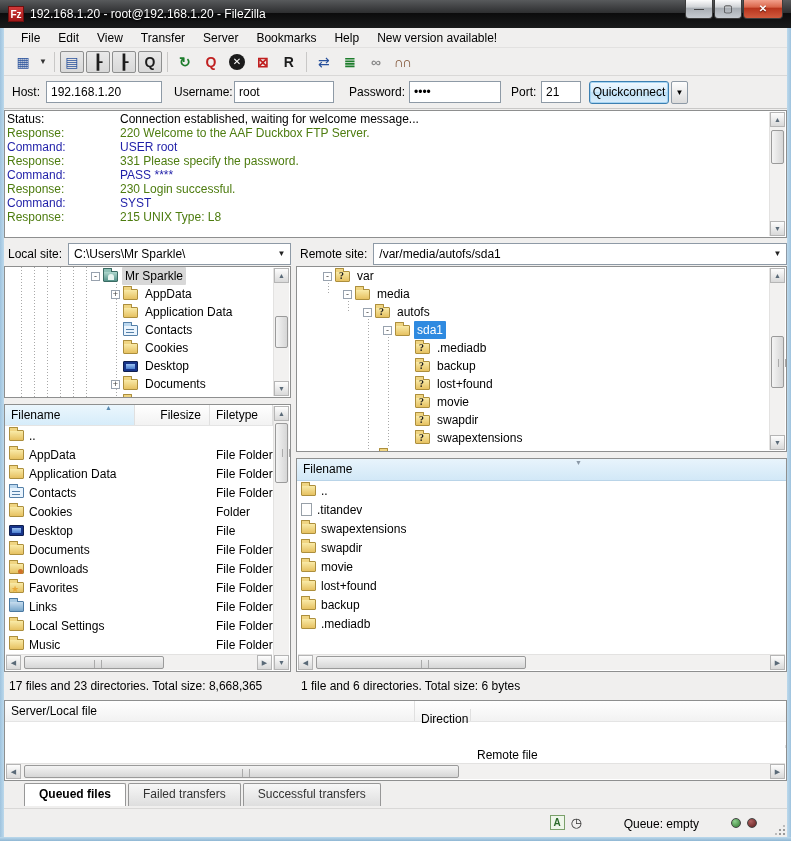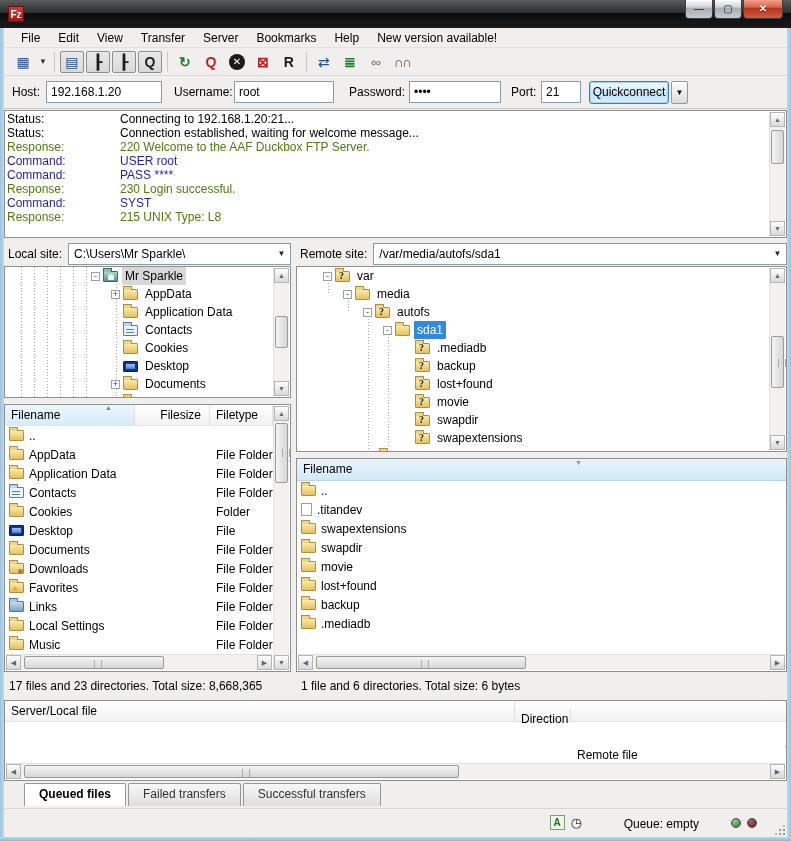--- a/index.html
+++ b/index.html
@@ -153,21 +153,21 @@
       background:linear-gradient(#e8f4fc,#d2e8f7); border-bottom:1px solid #b9d4e8; }
   .collapse-nub { position:absolute; top:-7px; left:50%; font-size:7px; color:#8a98a6; }
 
   
   .paneinfo { position:absolute; height:20px; line-height:20px; padding-left:5px; }
 
   
   .queuepane { position:absolute; left:4px; right:4px; top:700px; height:81px; background:#fff;
       border:1px solid #8e8f8f; overflow:hidden; }
   .qheader { display:flex; height:21px; border-bottom:1px solid #e4e4e4; background:linear-gradient(#ffffff,#f2f2f2); }
-  .qh1 { width:510px; } .qh2 { width:56px;margin-top:8px; } .qh3 { flex:1;margin-top:44px; }
+  .qh1 { width:410px; } .qh2 { width:56px;margin-top:8px; } .qh3 { flex:1;margin-top:44px; }
   .tabs { position:absolute; left:4px; top:783px; height:23px; display:flex; padding-left:20px; }
   .tab { padding:3px 14px 0 14px; margin-right:2px; border:1px solid #979797; border-bottom:none;
       background:linear-gradient(#f7f7f7,#dedede); border-radius:2px 2px 0 0; color:#333; }
   .tab.active { background:#fff; font-weight:bold; color:#000; height:23px; }
 
   
   .statusbar { position:absolute; left:4px; right:4px; bottom:4px; height:29px; background:#f0efee;
       border-top:1px solid #d9d8d7; }
   .sb-icons { position:absolute; right:205px; top:6px; display:flex; gap:6px; align-items:center; }
   .ttype-icon { width:15px; height:15px; border:1px solid #7aa06a; background:#eef6ea; color:#2a6a2a;
@@ -184,20 +184,21 @@
 </head>
 <body>
 
 <div class="window">
   <div class="frame-left"></div>
   <div class="frame-right"></div>
   <div class="frame-bottom"></div>
 
   <div class="titlebar">
     <span class="app-icon">Fz</span>
+    <span class="title-text">192.168.1.20 - root@192.168.1.20 - FileZilla</span>
     <span class="winbtns">
       <span class="winbtn">—</span>
       <span class="winbtn">▢</span>
       <span class="winbtn close">✕</span>
     </span>
   </div>
 
   <div class="menubar">
     <span class="menu-item">File</span>
     <span class="menu-item">Edit</span>
@@ -266,24 +267,24 @@
     <span class="lbl" style="left:345px">Password:</span>
     <input style="left: 405px; width: 92px;" value="••••">
     <span class="lbl" style="left:507px">Port:</span>
     <input style="left: 537px; width: 40px;" value="21">
     <span class="qc-btn">Quickconnect</span>
     <span class="qc-drop">▼</span>
   </div>
 
   <div class="logpane">
     <div class="loglines">
-      <div class="logline" data-kind="status"><span class="llabel">Status:</span><span>Connecting to 192.168.1.20:21...</span></div>
       <div class="logline" data-kind="status"><span class="llabel">Status:</span><span>Connection established, waiting for welcome message...</span></div>
       <div class="logline" data-kind="response"><span class="llabel">Response:</span><span>220 Welcome to the AAF Duckbox FTP Server.</span></div>
       <div class="logline" data-kind="command"><span class="llabel">Command:</span><span>USER root</span></div>
+      <div class="logline" data-kind="response"><span class="llabel">Response:</span><span>331 Please specify the password.</span></div>
       <div class="logline" data-kind="command"><span class="llabel">Command:</span><span>PASS ****</span></div>
       <div class="logline" data-kind="response"><span class="llabel">Response:</span><span>230 Login successful.</span></div>
       <div class="logline" data-kind="command"><span class="llabel">Command:</span><span>SYST</span></div>
       <div class="logline" data-kind="response"><span class="llabel">Response:</span><span>215 UNIX Type: L8</span></div>
 
     </div>
     <div class="vscroll">
       <span class="sbtn up">▲</span>
       <span class="sbtn dn">▼</span>
       <span class="vthumb" style="top:18px; height:34px"></span>

